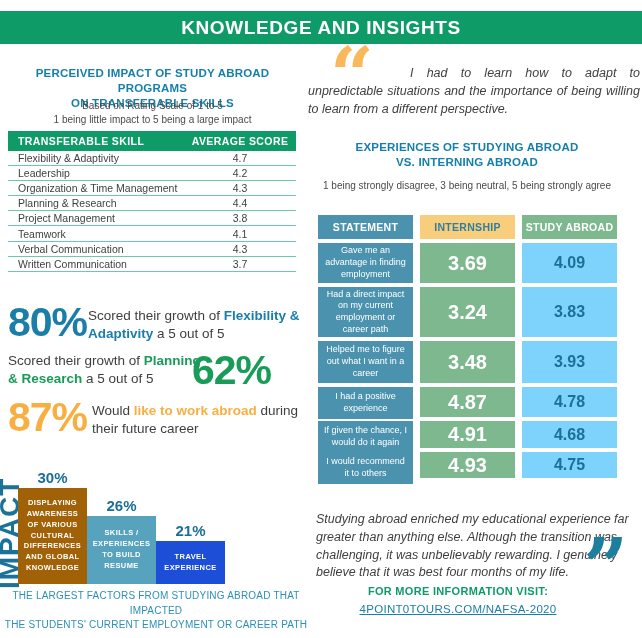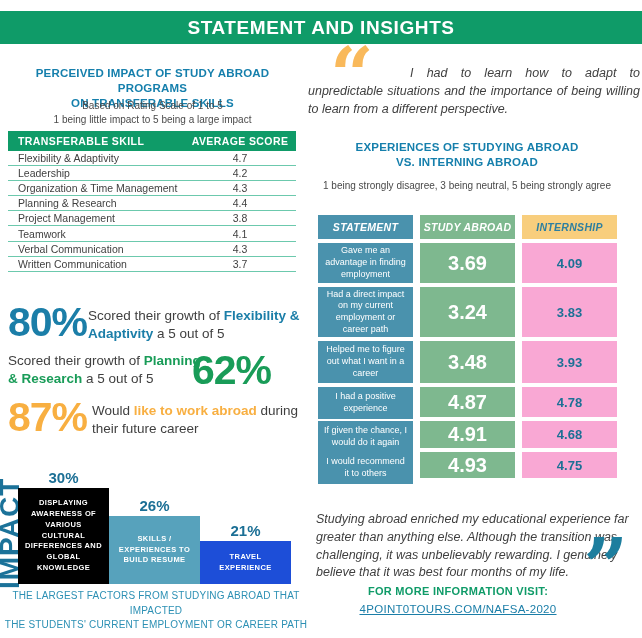--- a/index.html
+++ b/index.html
@@ -40,26 +40,26 @@
   .t2 b { color:#199C58; }
   .n2 { left:192px; top:350px; color:#199C58; }
   .n3 { left:8px; top:397px; color:#F8AF41; }
   .t3 { left:92px; top:402px; width:220px; }
   .t3 b { color:#F8AF41; }
 
   
   .impact-axis { position:absolute; left:-41px; top:522px; width:102px; text-align:center;
                  transform:rotate(-90deg); color:#1B7299; font-weight:bold; font-size:28px; letter-spacing:1px; }
   .bars { position:absolute; left:18px; top:470px; height:114px; display:flex; align-items:flex-end; }
-  .barwrap { width:91px; display:flex; flex-direction:column; justify-content:flex-start; }
+  .barwrap { width:69px; display:flex; flex-direction:column; justify-content:flex-start; }
   .bar-pct { text-align:center; color:#1B6F95; font-weight:bold; font-size:15px; margin-bottom:2px; }
   .bar { display:flex; align-items:center; justify-content:center; padding:4px 7px; }
   .bar span { color:#ffffff; font-weight:bold; font-size:7.5px; line-height:1.45;
               text-align:center; letter-spacing:0.4px; }
-  .bar1 { height:96px; background:#000000; }
+  .bar1 { height:96px; background:#a16207; }
   .bar2 { height:68px; background:#57A2BC; }
   .bar3 { height:43px; background:#1d4ed8; }
   .caption { position:absolute; top:589px; left:0; width:312px; text-align:center;
              color:#2C90B4; font-size:10px; line-height:1.45; letter-spacing:0.2px; }
 
   
   .quote-top { position:absolute; top:64px; left:0; width:332px; }
   .quote-top p { font-style:italic; font-size:12.5px; color:#3F3F3F; line-height:1.45;
                  text-align:justify; text-indent:102px; }
   .qopen { position:absolute; left:22px; top:-26px; color:#F9B95B;
@@ -71,44 +71,44 @@
 
   
   .p-title { position:absolute; top:140px; left:0; width:318px; text-align:center;
              color:#157FAC; font-weight:bold; font-size:11.5px; line-height:1.3; letter-spacing:0.2px; }
   .p-sub   { position:absolute; top:179px; left:0; width:318px; text-align:center;
              color:#4A4A4A; font-size:10px; line-height:1.4; }
   .p-table { position:absolute; top:215px; left:10px; display:grid;
              grid-template-columns:95px 95px 95px;
              grid-template-rows:24px 40px 50px 42px 30px 27px 26px;
              column-gap:7px; row-gap:4px; }
-  .ph { display:flex; align-items:center; justify-content:center; font-weight:bold; font-size:10.5px; letter-spacing:0.3px;font-style:italic; }
+  .ph { display:flex; align-items:center; justify-content:center; font-weight:bold; font-size:10.5px; letter-spacing:0.3px; }
   .ph-st  { background:#4A92AD; color:#ffffff; }
   .ph-sa  { background:#7EB88F; color:#ffffff; }
   .ph-int { background:#F8CE7D; color:#2E7FA0; }
   .pc-st  { background:#4A92AD; color:#ffffff; font-size:9px; line-height:1.3;
             display:flex; align-items:center; justify-content:center; text-align:center; padding:16px 5px; }
   .pc-sa  { background:#7EB88F; color:#ffffff; font-weight:bold; font-size:20px;
             display:flex; align-items:center; justify-content:center; }
-  .pc-int { background:#f9a8d4; color:#1C7095; font-weight:bold; font-size:13px;
+  .pc-int { background:#7dd3fc; color:#1C7095; font-weight:bold; font-size:16px;
             display:flex; align-items:center; justify-content:center; }
 
   
   .footer-cta  { position:absolute; top:585px; left:0; width:300px; text-align:center;
                  color:#0F9B68; font-weight:bold; font-size:11px; letter-spacing:0.3px; }
   .footer-link { position:absolute; top:599px; left:0; width:300px; text-align:center; }
   .footer-link a { color:#1B7EA8; font-size:11.5px; letter-spacing:0.3px; text-decoration:underline; cursor:pointer; }
 </style>
 </head>
 <body>
 
 <div class="page">
 
   <div class="banner">
-    <span>STATEMENT AND INSIGHTS</span>
+    <span>KNOWLEDGE AND INSIGHTS</span>
   </div>
 
   <div class="left">
 
     <div class="s-title">
       <div>PERCEIVED IMPACT OF STUDY ABROAD PROGRAMS</div>
       <div>ON TRANSFERABLE SKILLS</div>
     </div>
     <div class="s-sub">
       <div>Based on Rating Scale of 1 to 5</div>
@@ -201,22 +201,22 @@
     <div class="p-title">
       <div>EXPERIENCES OF STUDYING ABROAD</div>
       <div>VS. INTERNING ABROAD</div>
     </div>
     <div class="p-sub">
       <div>1 being strongly disagree, 3 being neutral, 5 being strongly agree</div>
     </div>
 
     <div class="p-table">
       <div class="ph ph-st">STATEMENT</div>
+      <div class="ph ph-int">INTERNSHIP</div>
       <div class="ph ph-sa">STUDY ABROAD</div>
-      <div class="ph ph-int">INTERNSHIP</div>
 
       <div class="pc-st">Gave me an advantage in finding employment</div>
       <div class="pc-sa">3.69</div>
       <div class="pc-int">4.09</div>
 
       <div class="pc-st">Had a direct impact on my current employment or career path</div>
       <div class="pc-sa">3.24</div>
       <div class="pc-int">3.83</div>
 
       <div class="pc-st">Helped me to figure out what I want in a career</div>

